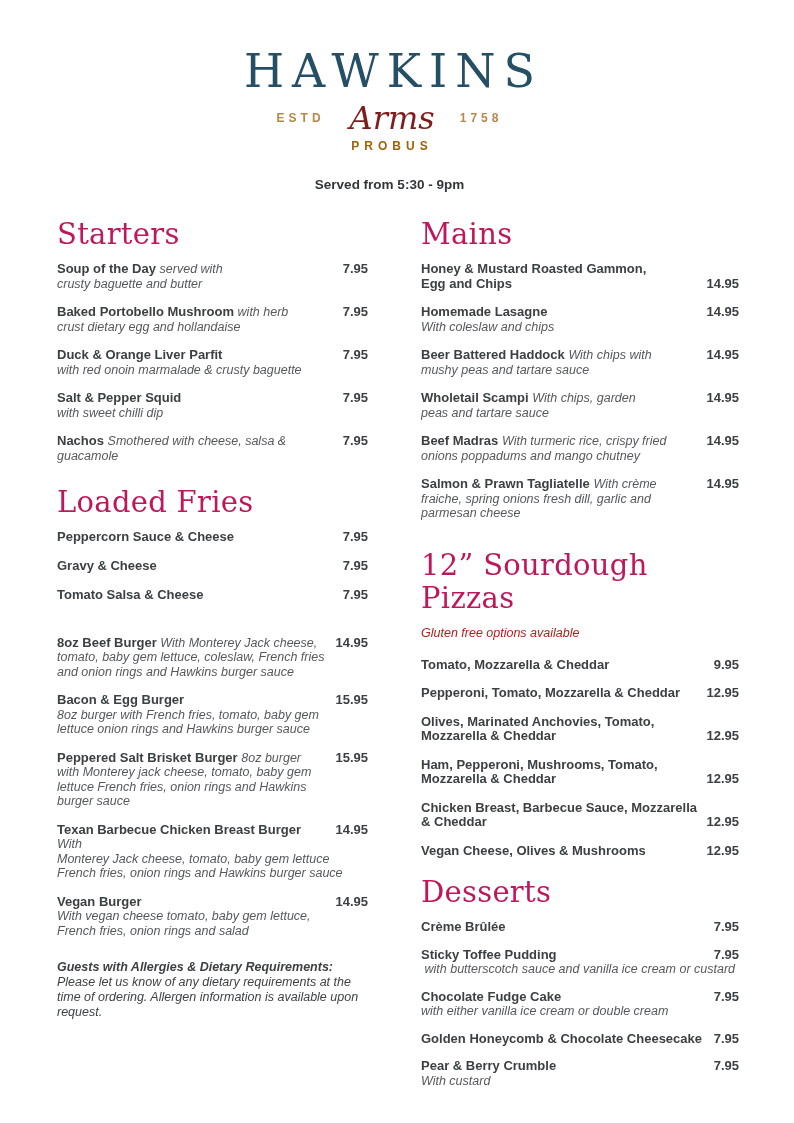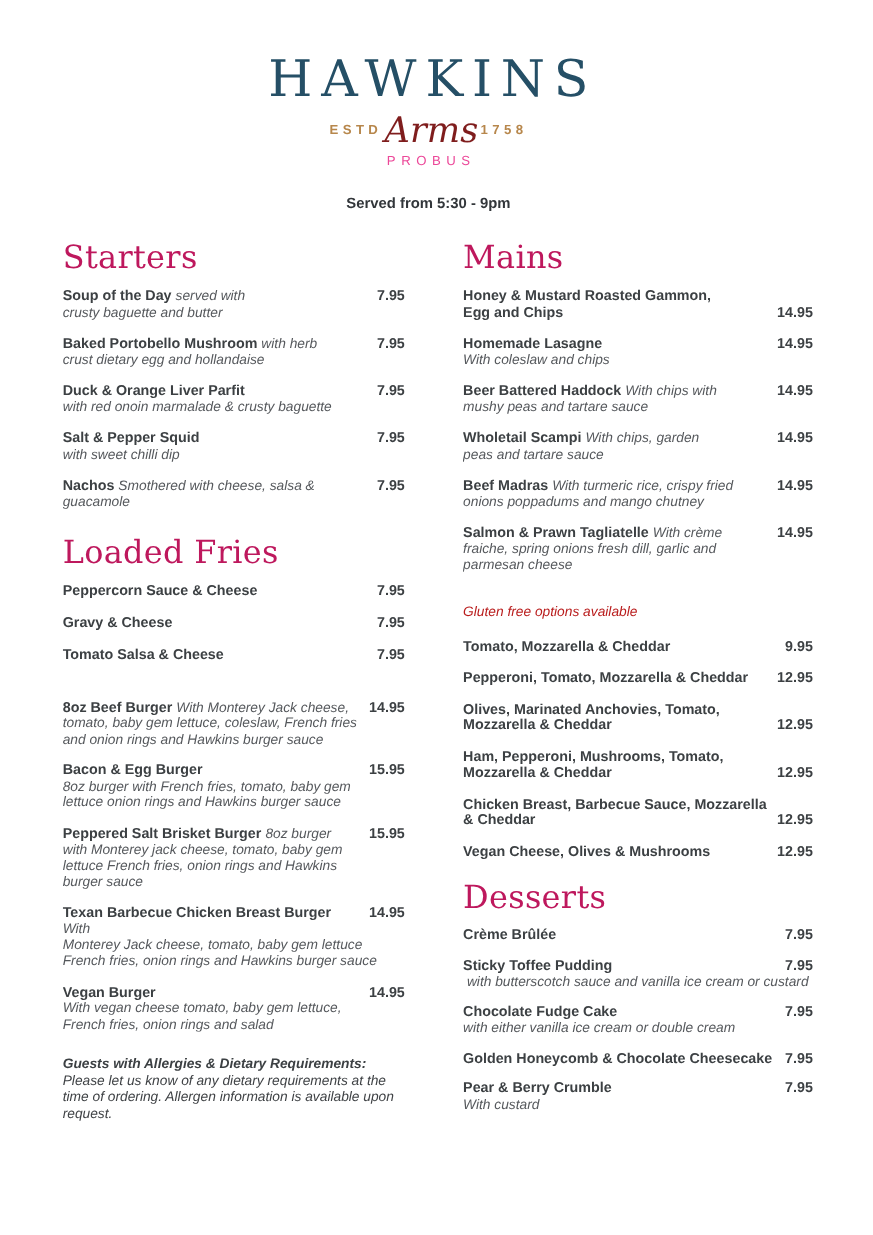--- a/index.html
+++ b/index.html
@@ -7,28 +7,28 @@
     position:relative;width:794px;height:1123px;margin:0 auto;background:#ffffff;
     font-family:"Liberation Sans",sans-serif;color:#3c4043;
     box-sizing:border-box;padding:46px 72px 0 57px;overflow:hidden;
   }
   
   .logo-wrap{text-align:center;}
   .logo-title{
     font-family:"DejaVu Serif",serif;font-weight:400;margin:0;
     font-size:46px;line-height:50px;letter-spacing:8px;text-indent:8px;color:#254f66;
   }
-  .logo-row{display:flex;align-items:center;justify-content:center;gap:2px;margin-top:4px;}
+  .logo-row{display:flex;align-items:center;justify-content:center;gap:25px;margin-top:4px;}
   .logo-estd,.logo-year{
     font-size:12px;letter-spacing:4px;color:#b7874c;font-weight:bold;
   }
   .logo-script{
     font-family:"DejaVu Serif",serif;font-style:italic;font-size:32px;line-height:36px;color:#7f1d1d;
   }
-  .logo-location{font-size:12px;letter-spacing:5px;color:#ec4899;font-weight:normal;margin-top:3px;text-indent:5px;}
+  .logo-location{font-size:12px;letter-spacing:5px;color:#a16207;font-weight:bold;margin-top:3px;text-indent:5px;}
   .served{font-size:13.5px;color:#32363a;margin-top:24px;font-weight:bold;}
   
   .columns{display:flex;margin-top:26px;}
   .col-left{width:311px;flex:none;}
   .col-right{width:318px;flex:none;margin-left:53px;}
   
   .menu-section{margin-top:28px;}
   .menu-section:first-child{margin-top:0;}
   .menu-section h2{
     font-family:"DejaVu Serif",serif;font-weight:500;margin:0 0 11px 0;
@@ -169,20 +169,21 @@
               <p class="itext"><span class="price price-top">14.95</span><span class="iname">Beef Madras</span> <span class="idesc">With turmeric rice, crispy fried
 onions poppadums and mango chutney</span></p>
             </div>
             <div class="item">
               <p class="itext"><span class="price price-top">14.95</span><span class="iname">Salmon &amp; Prawn Tagliatelle</span> <span class="idesc">With crème
 fraiche, spring onions fresh dill, garlic and
 parmesan cheese</span></p>
             </div>
           </section>
           <section class="menu-section sec-pizzas">
+            <h2>12” Sourdough Pizzas</h2>
             <p class="section-subtitle">Gluten free options available</p>
             <div class="item">
               <p class="itext"><span class="price price-top">9.95</span><span class="iname">Tomato, Mozzarella &amp; Cheddar</span></p>
             </div>
             <div class="item">
               <p class="itext"><span class="price price-top">12.95</span><span class="iname">Pepperoni, Tomato, Mozzarella &amp; Cheddar</span></p>
             </div>
             <div class="item">
               <span class="price price-bottom">12.95</span>
               <p class="itext"><span class="iname">Olives, Marinated Anchovies, Tomato,

